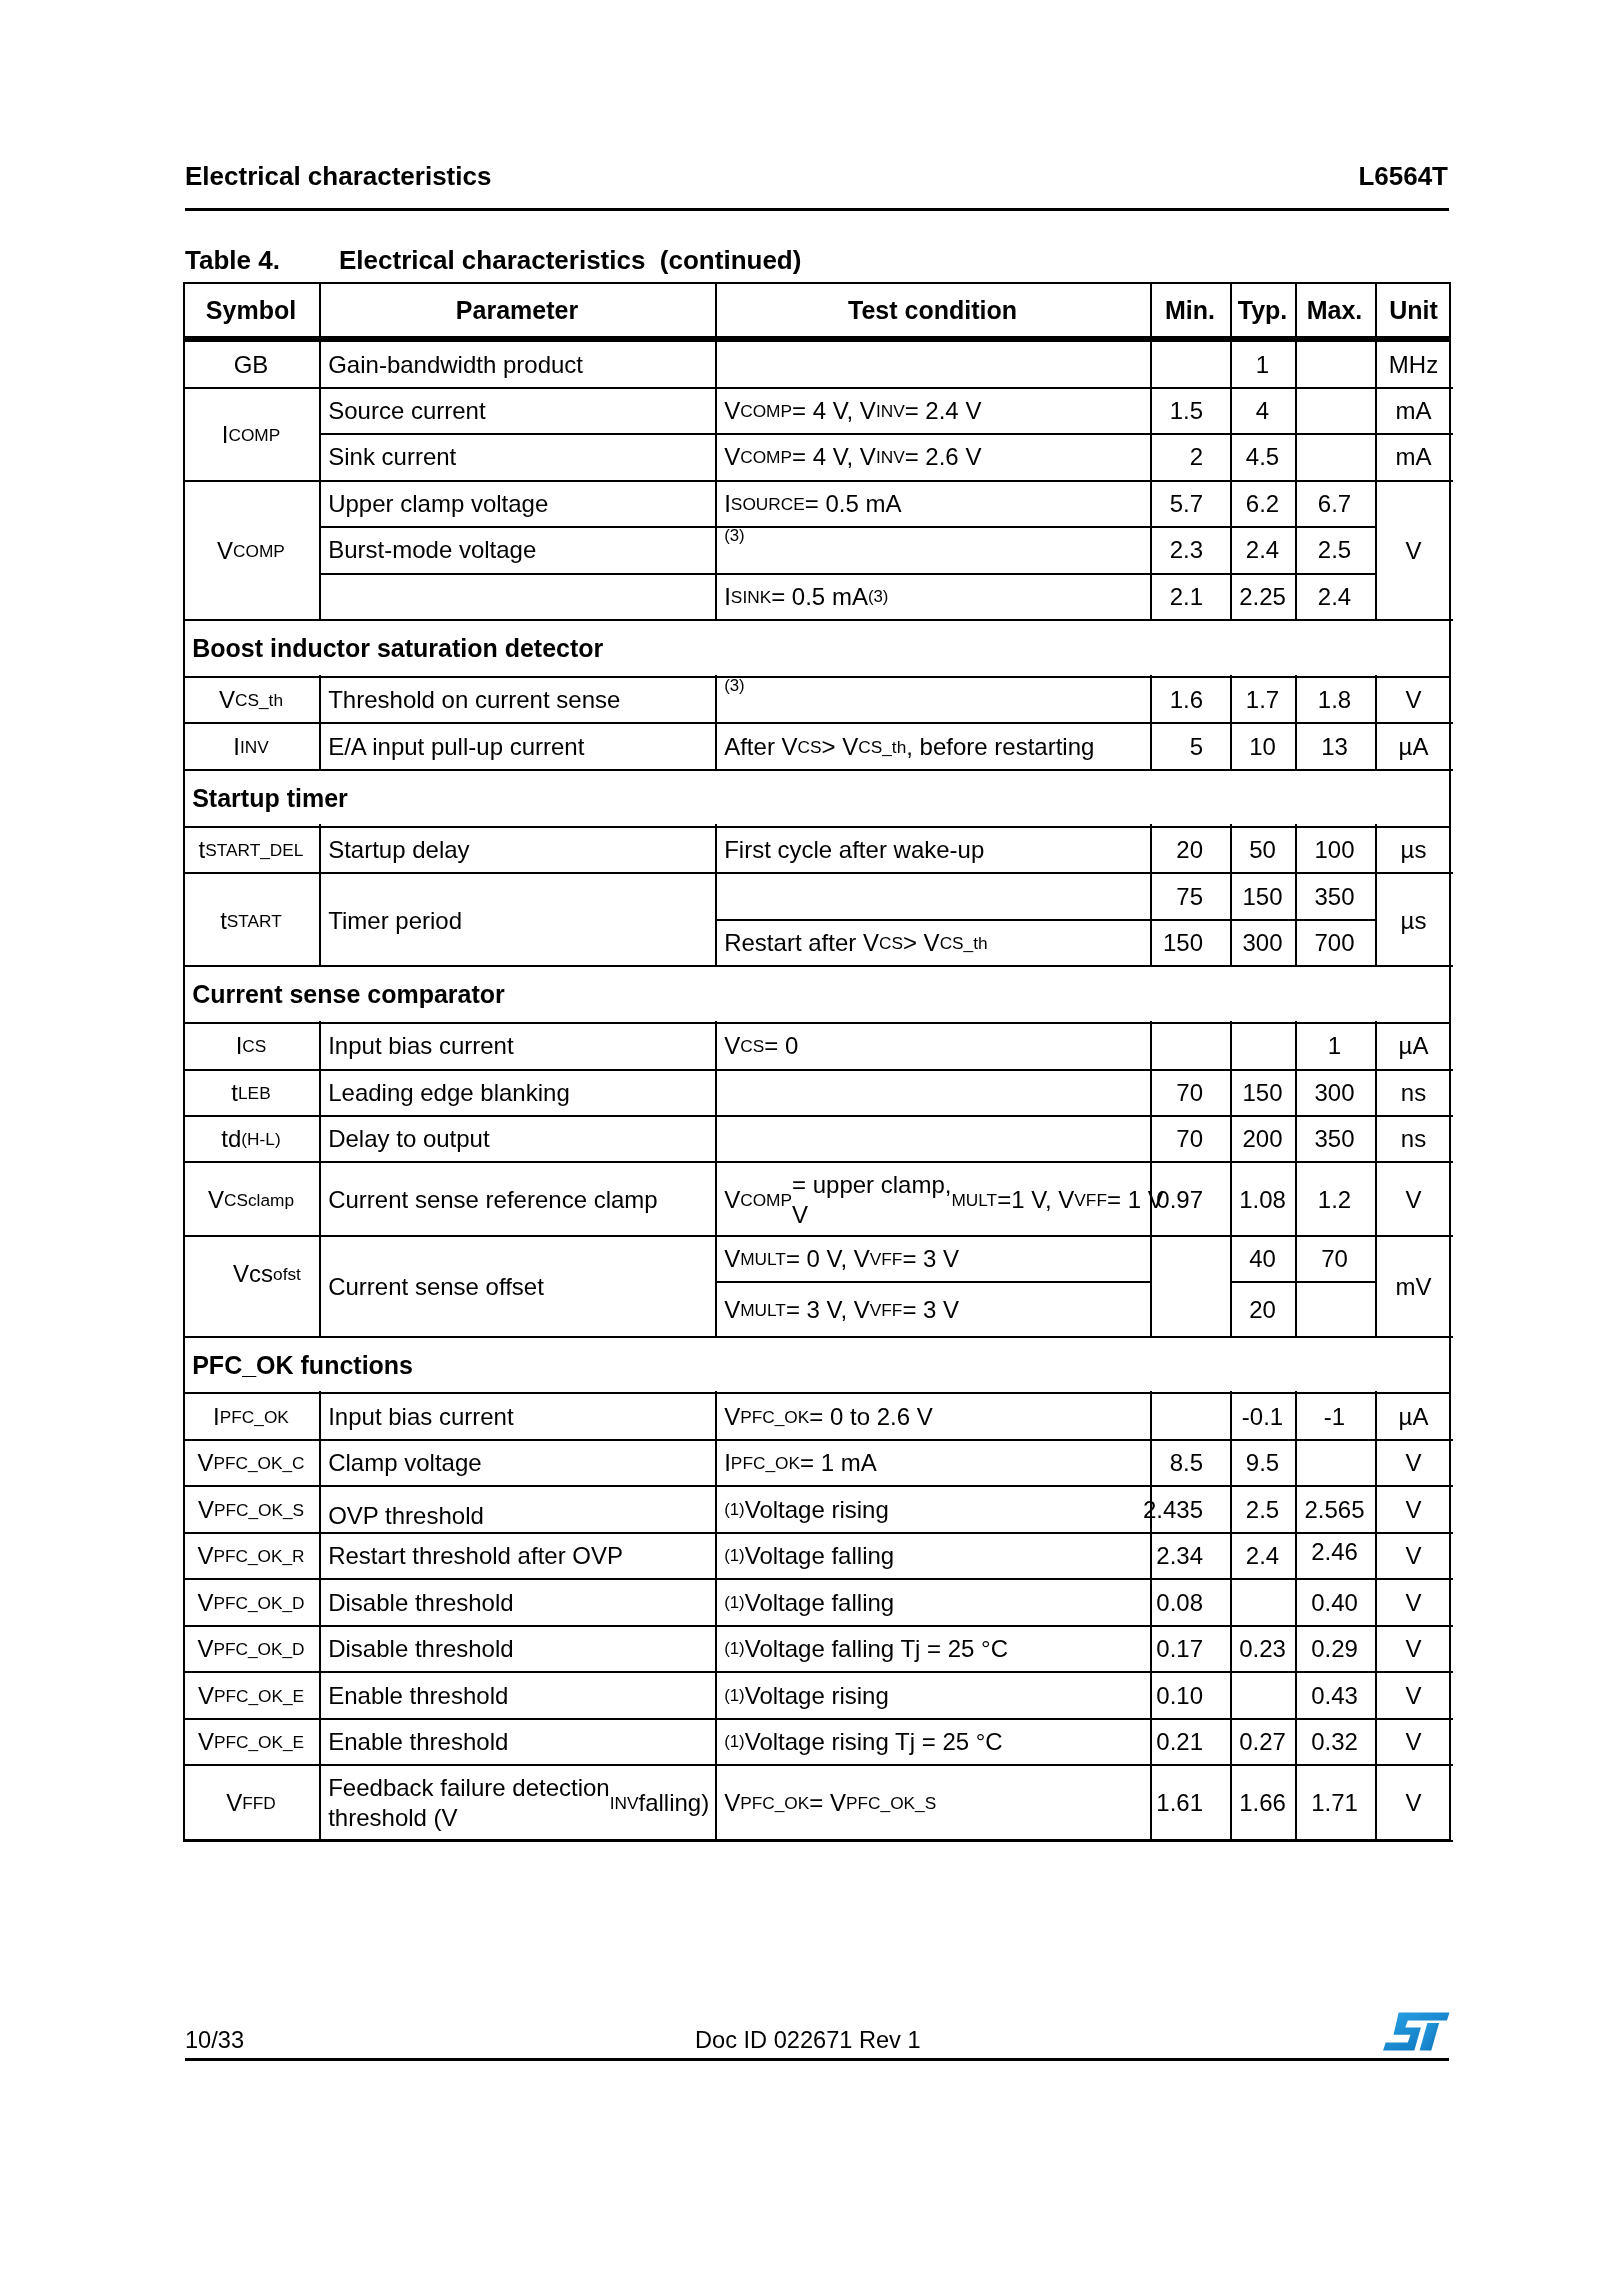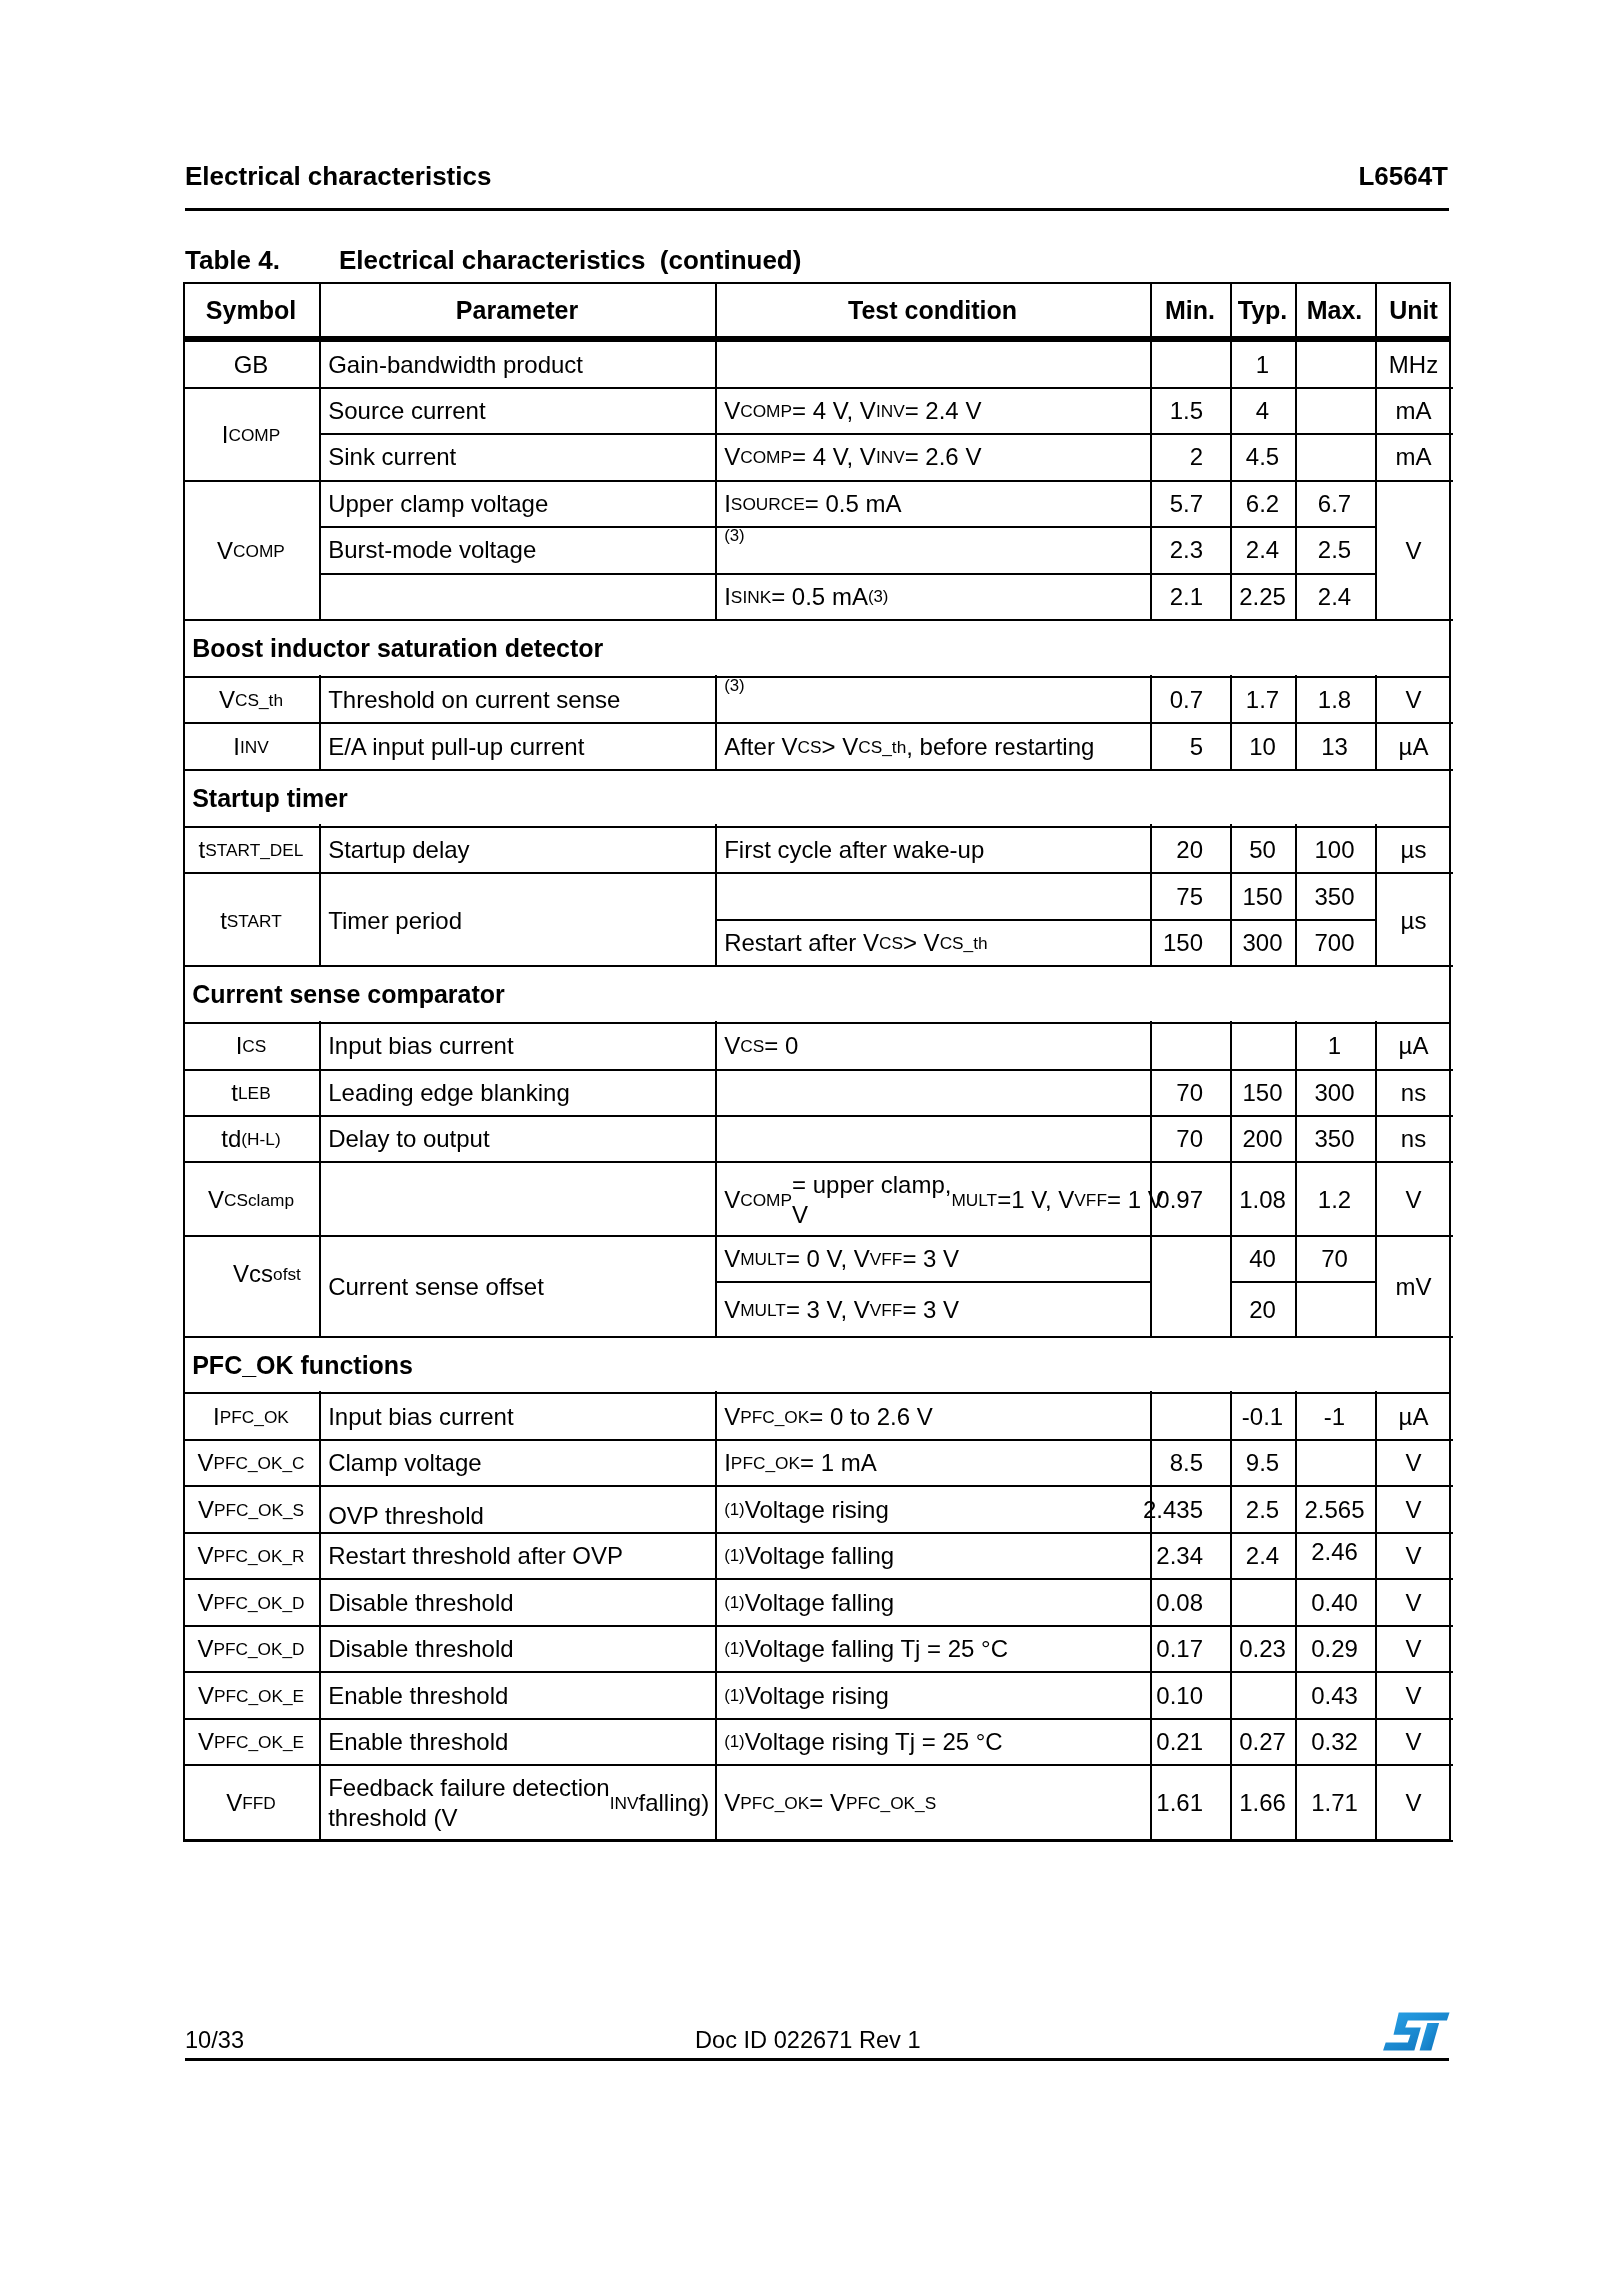--- a/index.html
+++ b/index.html
@@ -129,21 +129,21 @@
     <div class="cell section" style="left: 0px; top: 338px; width: 1268px; height: 57px;">Boost inductor saturation detector</div>
     <div class="hl" style="left: 0px; top: 394px; width: 1268px;"></div>
     <div class="cell center" style="left: 0px; top: 395px; width: 136px; height: 46px;">V<sub>CS_th</sub></div>
     <div class="hl" style="left: 0px; top: 440px; width: 137px;"></div>
     <div class="cell left" style="left: 136px; top: 395px; width: 396px; height: 46px;">Threshold on current sense</div>
     <div class="hl" style="left: 136px; top: 440px; width: 397px;"></div>
     <div class="cell left top" style="left: 532px; top: 395px; width: 435px; height: 46px;">
       <sup>(3)</sup>
     </div>
     <div class="hl" style="left: 532px; top: 440px; width: 436px;"></div>
-    <div class="cell right" style="left: 967px; top: 395px; width: 80px; height: 46px;">0.7</div>
+    <div class="cell right" style="left: 967px; top: 395px; width: 80px; height: 46px;">1.6</div>
     <div class="hl" style="left: 967px; top: 440px; width: 81px;"></div>
     <div class="cell center" style="left: 1047px; top: 395px; width: 65px; height: 46px;">1.7</div>
     <div class="hl" style="left: 1047px; top: 440px; width: 67px;"></div>
     <div class="cell center" style="left: 1112px; top: 395px; width: 79px; height: 46px;">1.8</div>
     <div class="hl" style="left: 1112px; top: 440px; width: 80px;"></div>
     <div class="cell center" style="left: 1192px; top: 395px; width: 77px; height: 46px;">V</div>
     <div class="hl" style="left: 1192px; top: 440px; width: 78px;"></div>
     <div class="cell center" style="left: 0px; top: 442px; width: 136px; height: 46px;">I<sub>INV</sub></div>
     <div class="hl" style="left: 0px; top: 487px; width: 137px;"></div>
     <div class="cell left" style="left: 136px; top: 442px; width: 396px; height: 46px;">E/A input pull-up current</div>
@@ -235,20 +235,21 @@
     <div class="cell right" style="left: 967px; top: 834px; width: 80px; height: 46px;">70</div>
     <div class="hl" style="left: 967px; top: 879px; width: 81px;"></div>
     <div class="cell center" style="left: 1047px; top: 834px; width: 65px; height: 46px;">200</div>
     <div class="hl" style="left: 1047px; top: 879px; width: 67px;"></div>
     <div class="cell center" style="left: 1112px; top: 834px; width: 79px; height: 46px;">350</div>
     <div class="hl" style="left: 1112px; top: 879px; width: 80px;"></div>
     <div class="cell center" style="left: 1192px; top: 834px; width: 77px; height: 46px;">ns</div>
     <div class="hl" style="left: 1192px; top: 879px; width: 78px;"></div>
     <div class="cell center" style="left: 0px; top: 881px; width: 136px; height: 73px;">V<sub>CSclamp</sub></div>
     <div class="hl" style="left: 0px; top: 953px; width: 137px;"></div>
+    <div class="cell left" style="left: 136px; top: 881px; width: 396px; height: 73px;">Current sense reference clamp</div>
     <div class="hl" style="left: 136px; top: 953px; width: 397px;"></div>
     <div class="cell left" style="left: 532px; top: 881px; width: 435px; height: 73px;">V<sub>COMP</sub> = upper clamp,<br>V<sub>MULT</sub> =1 V, V<sub>VFF</sub> = 1 V</div>
     <div class="hl" style="left: 532px; top: 953px; width: 436px;"></div>
     <div class="cell right" style="left: 967px; top: 881px; width: 80px; height: 73px;">0.97</div>
     <div class="hl" style="left: 967px; top: 953px; width: 81px;"></div>
     <div class="cell center" style="left: 1047px; top: 881px; width: 65px; height: 73px;">1.08</div>
     <div class="hl" style="left: 1047px; top: 953px; width: 67px;"></div>
     <div class="cell center" style="left: 1112px; top: 881px; width: 79px; height: 73px;">1.2</div>
     <div class="hl" style="left: 1112px; top: 953px; width: 80px;"></div>
     <div class="cell center" style="left: 1192px; top: 881px; width: 77px; height: 73px;">V</div>

